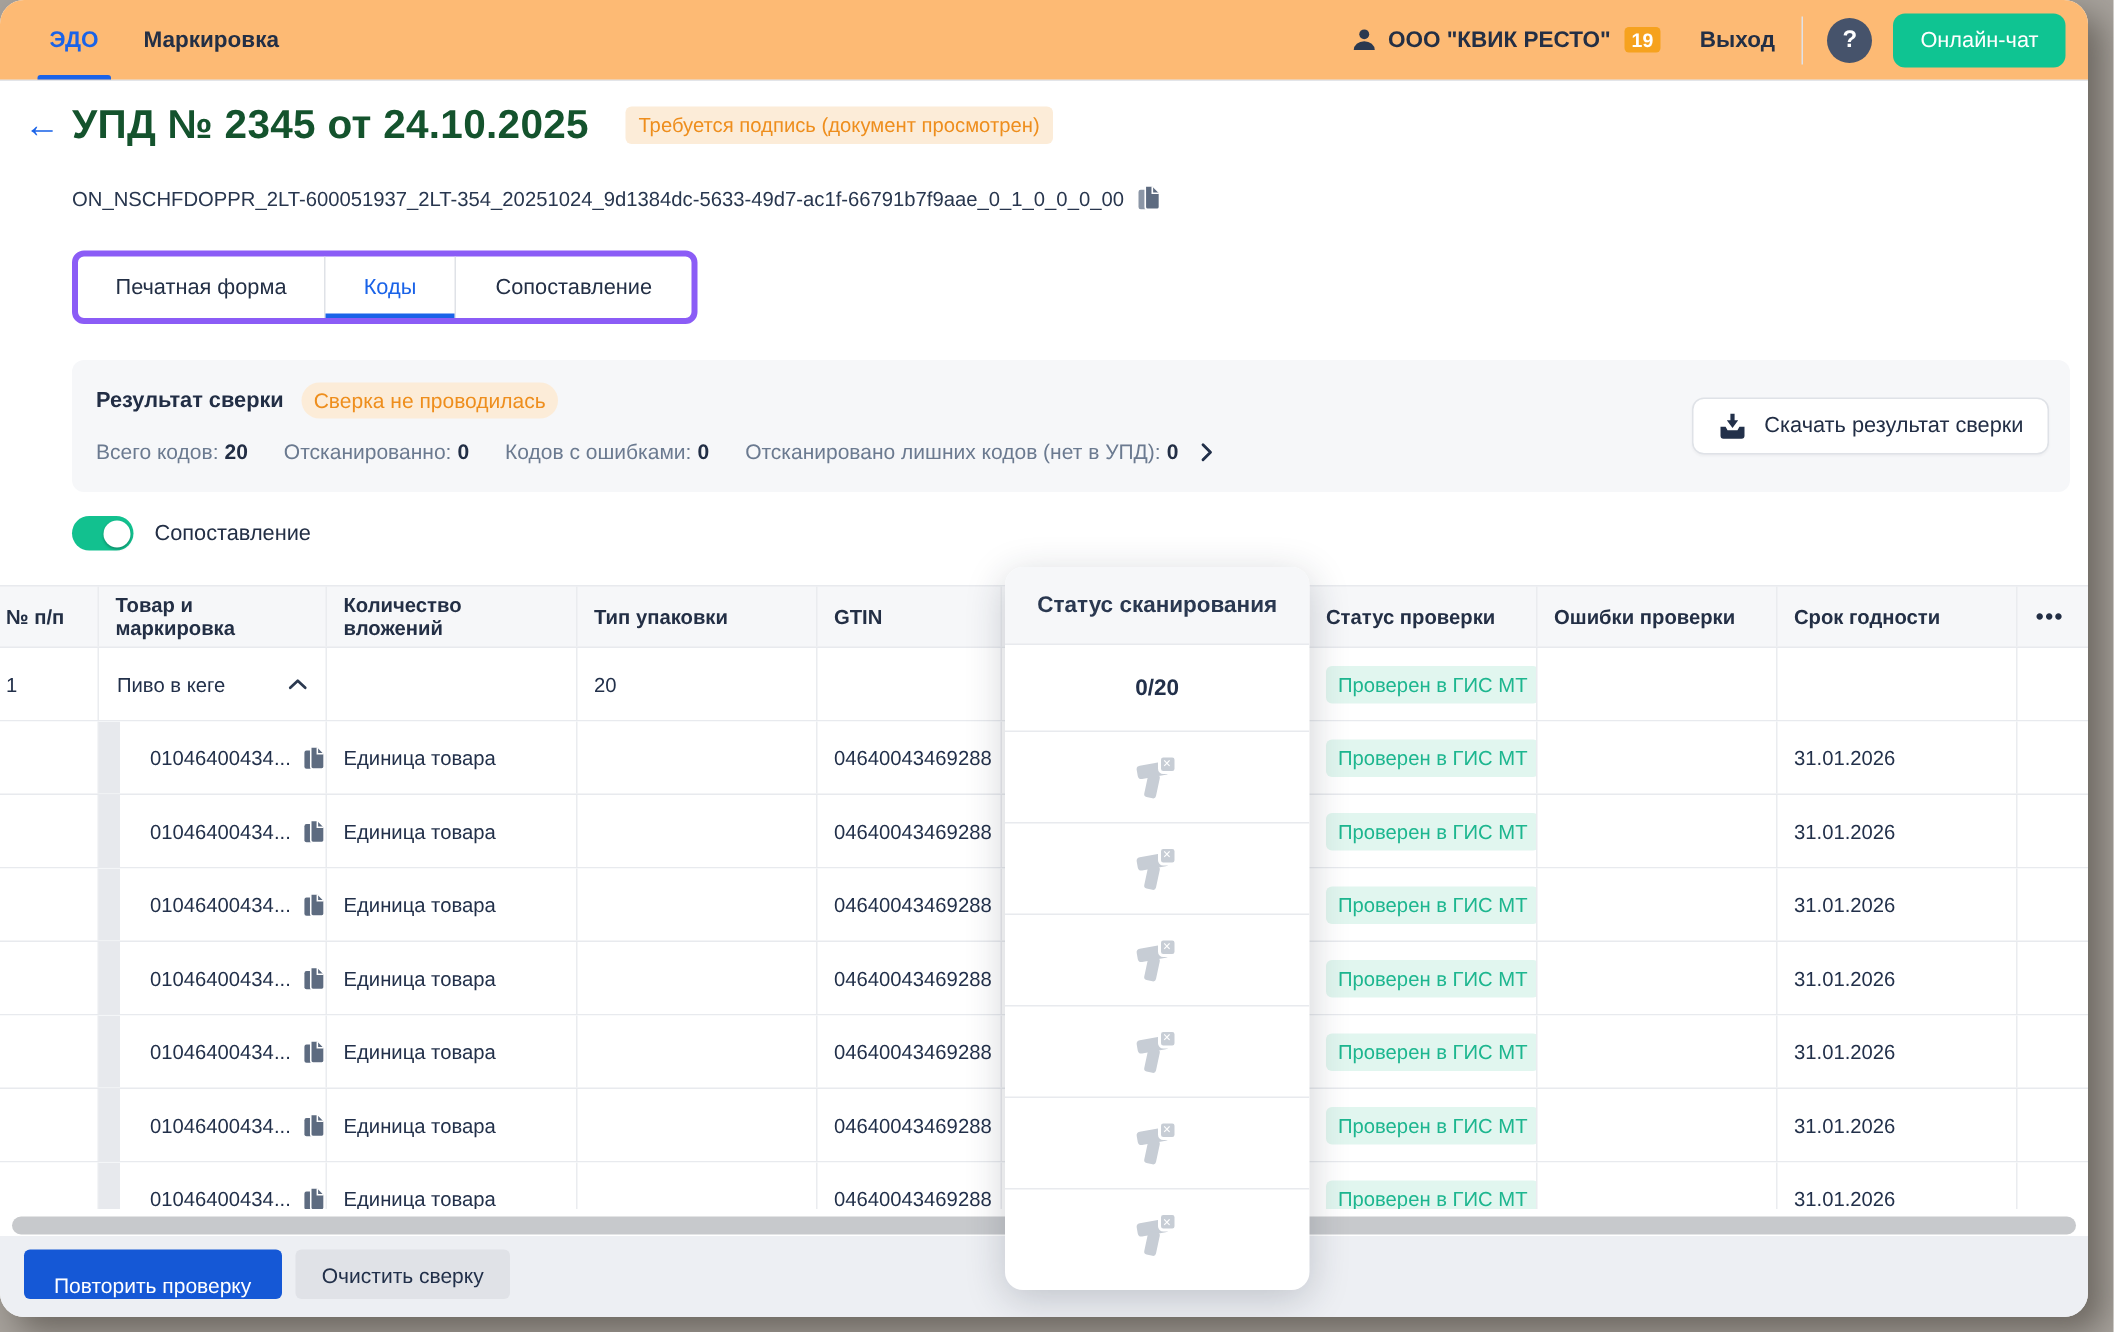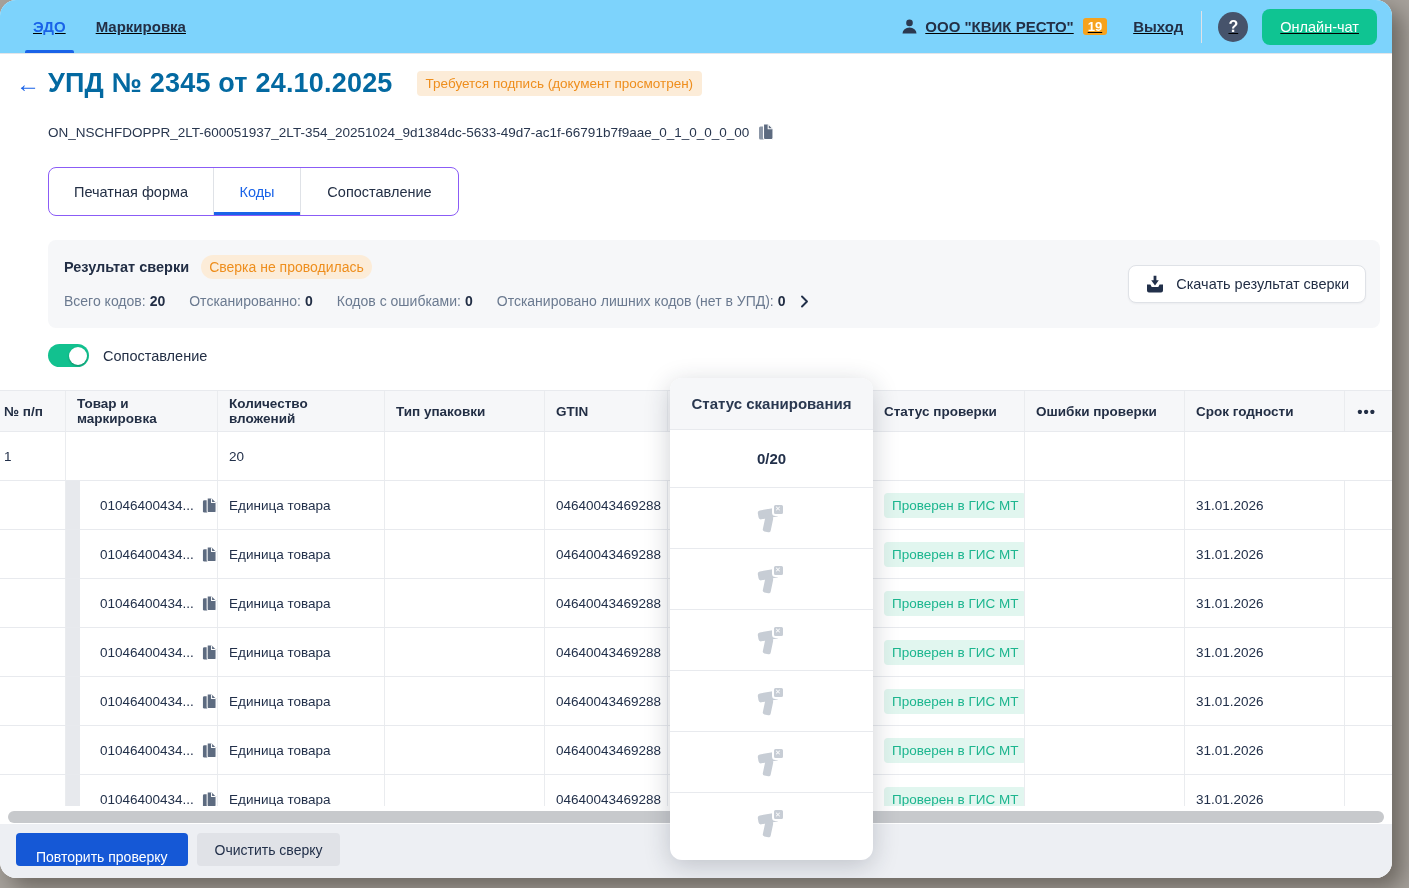--- a/index.html
+++ b/index.html
@@ -11,43 +11,43 @@
     overflow:hidden;
   }
   .card {
     position:absolute; left:0; top:0; width:1392px; height:878px;
     background:#fff; border-radius:16px; overflow:hidden;
     box-shadow:10px 10px 22px rgba(60,55,48,.55);
   }
   
   .topbar {
     position:absolute; left:0; top:0; right:0; height:54px;
-    background:#7dd3fc; border-bottom:1px solid #e3e5e9;
-    display:flex; align-items:center;text-decoration:underline;
+    background:#fdba74; border-bottom:1px solid #e3e5e9;
+    display:flex; align-items:center;
   }
   .nav { display:flex; align-items:stretch; height:100%; padding-left:33px; gap:30px; }
   .nav-item { position:relative; display:flex; align-items:center; font-size:15px; font-weight:600; color:#232f45; cursor:pointer; }
   .nav-item.active { color:#1a63e8; }
   .nav-item.active::after { content:""; position:absolute; left:-8px; right:-8px; bottom:0; height:3px; background:#1a63e8; border-radius:2px 2px 0 0; }
   .topbar-right { margin-left:auto; display:flex; align-items:center; padding-right:15px; }
   .user-chip { display:flex; align-items:center; gap:7px; font-size:15px; font-weight:600; color:#232f45; cursor:pointer; }
   .count-badge { background:#f6a21e; color:#fff; font-size:13px; font-weight:600; padding:1px 5px; border-radius:3px; margin-left:2px; }
   .logout { font-size:15px; font-weight:600; color:#232f45; margin:0 18px 0 26px; cursor:pointer; }
   .v-div { width:1px; height:32px; background:#e0e2e7; margin-right:16px; }
   .help-circle { width:30px; height:30px; border-radius:50%; background:#46536b; color:#fff; font-size:16px; font-weight:700; display:flex; align-items:center; justify-content:center; margin-right:14px; cursor:pointer; }
   .chat-btn { height:36px; padding:0 18px; background:#0fc492; color:#fff; font-size:14.5px; font-weight:500; border:none; border-radius:8px; display:flex; align-items:center; cursor:pointer; }
   
   .doc-head { position:absolute; left:0; top:68px; right:0; }
   .title-row { display:flex; align-items:center; padding-left:16px; }
   .back-arrow { font-size:24px; color:#1a63e8; width:32px; cursor:pointer; line-height:1; }
-  .doc-title { font-size:27px; font-weight:600; color:#0369a1; letter-spacing:.2px; }
+  .doc-title { font-size:27px; font-weight:600; color:#14532d; letter-spacing:.2px; }
   .orange-badge { margin-left:24px; background:#fcecd8; color:#ee8e1d; font-size:13.5px; padding:5px 9px; border-radius:4px; }
   .file-row { display:flex; align-items:center; gap:9px; padding-left:48px; margin-top:24px; font-size:13.5px; color:#28364e; }
   
-  .tabs { position:absolute; left:48px; top:167px; display:flex; height:49px; border:1px solid #8b5cf6; border-radius:8px; background:#fff; overflow:hidden; }
+  .tabs { position:absolute; left:48px; top:167px; display:flex; height:49px; border:4px solid #8b5cf6; border-radius:8px; background:#fff; overflow:hidden; }
   .tab { position:relative; display:flex; align-items:center; justify-content:center; font-size:14.5px; color:#232f45; border-right:1px solid #dfe2e7; cursor:pointer; }
   .tab:last-child { border-right:none; }
   .tab.active { color:#1a63e8; }
   .tab.active::after { content:""; position:absolute; left:0; right:0; bottom:0; height:3px; background:#1a63e8; }
   
   .recon { position:absolute; left:48px; right:12px; top:240px; height:88px; background:#f6f7f9; border-radius:8px; padding:15px 16px; }
   .recon-line1 { display:flex; align-items:center; gap:12px; }
   .recon-title { font-size:14.5px; font-weight:700; color:#222e45; }
   .recon-badge { background:#fcecd8; color:#ee8e1d; font-size:14px; padding:4px 8px; border-radius:12px; }
   .recon-line2 { display:flex; align-items:center; gap:24px; margin-top:14px; font-size:14px; }
@@ -192,20 +192,28 @@
       <div class="cell">GTIN</div>
       <div class="cell spacer" style="background:#f6f7f9"></div>
       <div class="cell">Статус проверки</div>
       <div class="cell">Ошибки проверки</div>
       <div class="cell">Срок годности</div>
       <div class="cell last more">•••</div>
     </div>
 
     <div class="trow body">
       <div class="cell first">1</div>
+      <div class="cell prod-cell">
+        <span>Пиво в кеге</span>
+        <span>
+          <svg width="13" height="9" viewBox="0 0 13 9">
+              <polyline points="1.5,6.5 6.5,1.8 11.5,6.5" fill="none" stroke="#2b3950" stroke-width="1.8" stroke-linecap="round" stroke-linejoin="round"></polyline>
+            </svg>
+        </span>
+      </div>
       <div class="cell"></div>
       <div class="cell">20</div>
       <div class="cell"></div>
       <div class="cell spacer"></div>
       <div class="cell">
           <span class="green-badge">Проверен в ГИС МТ</span>
         </div>
       <div class="cell"></div>
       <div class="cell"></div>
       <div class="cell last"></div>

